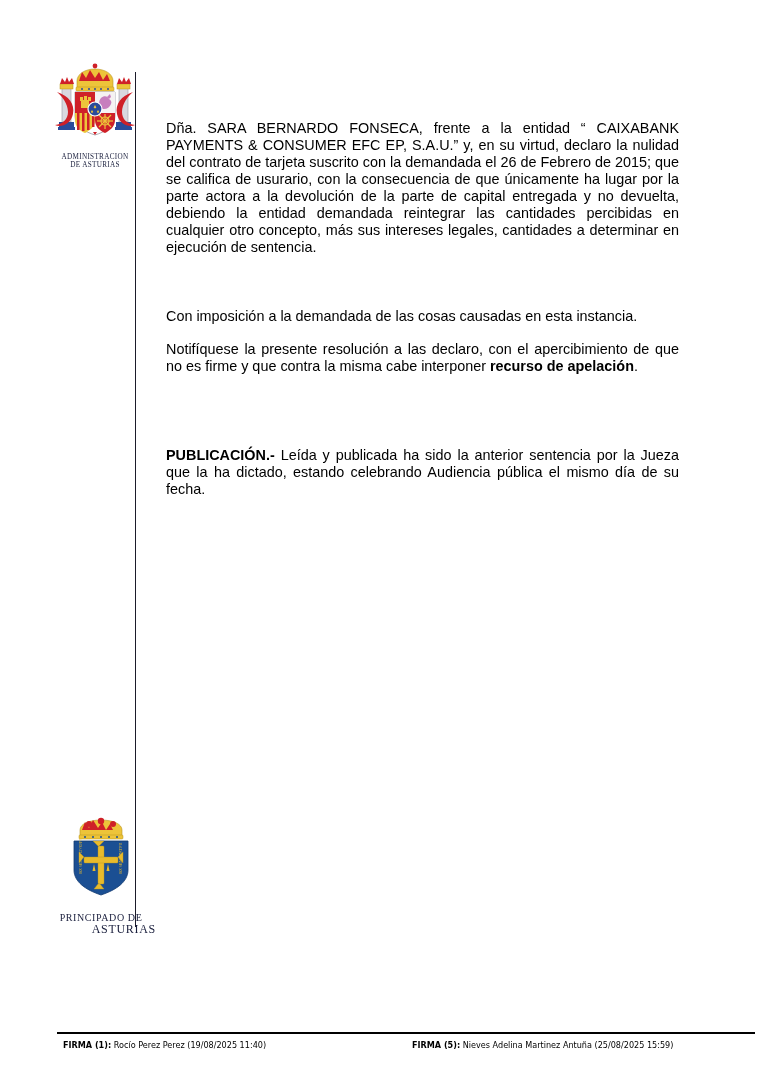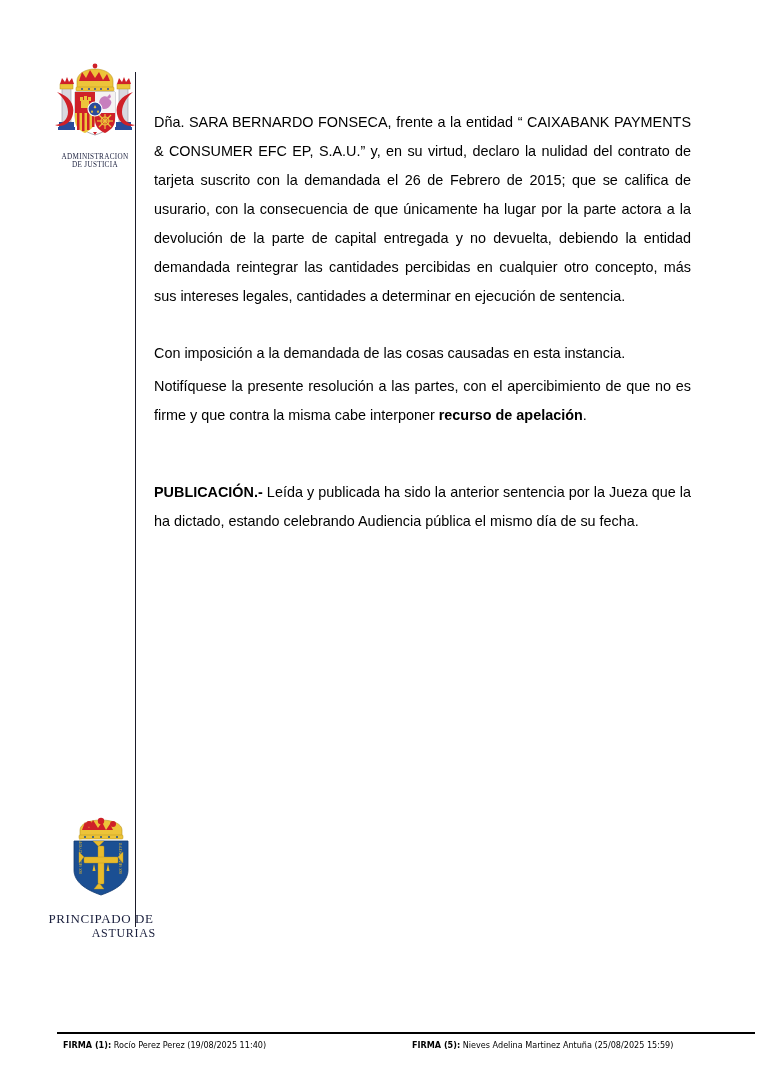--- a/index.html
+++ b/index.html
@@ -41,34 +41,34 @@
   .emblem-top { left: 40px; top: 62px; }
   .emblem-bottom { left: 46px; top: 812px; }
 
   .emblem-caption {
     font-family: "Liberation Serif", serif;
     color: #1a1f3d;
     letter-spacing: 0.3px;
     line-height: 1.12;
   }
   .cap-justicia { font-size: 7.2px; margin-top: 3px; }
-  .cap-princ { font-size: 13px; margin-top: 4px; letter-spacing: .6px; }
+  .cap-princ { font-size: 10px; margin-top: 4px; letter-spacing: .6px; }
   .cap-ast { font-size: 12px; letter-spacing: .7px; text-align: right; }
 
   
   .doc {
     position: absolute;
     left: 150px;
     top: 104px;
     width: 545px;
   }
   .doc p {
-    margin: 4px;
+    margin: 16px;
     font-size: 14.4px;
-    line-height: 29px;
+    line-height: 17px;
     text-align: justify;
     text-justify: inter-word;
     -webkit-hyphens: none;
     hyphens: none;
   }
   .gap-lg { height: 20px; }
   .gap-pub { height: 40px; }
   b, .b { font-weight: bold; }
 
   
@@ -176,21 +176,21 @@
         <g fill="#edc43a">
           <path d="M46 43 l1.4 2.4 -1.4 1 -1.4-1 z"></path>
           <path d="M43 48 l1.2 2 -1.2 1 -1.2-1 z"></path>
           <path d="M49 48 l1.2 2 -1.2 1 -1.2-1 z"></path>
         </g>
 
         <path d="M44 70 l2 3 2-3 z" fill="#cf2028"></path>
       </g>
     </svg>
     <div class="emblem-caption cap-justicia">ADMINISTRACION</div>
-    <div class="emblem-caption cap-justicia" style="margin-top:0">DE JUSTICIA</div>
+    <div class="emblem-caption cap-justicia" style="margin-top:0">DE ASTURIAS</div>
   </div>
 
   <div class="emblem-block emblem-bottom">
     <svg width="86" height="92" viewBox="0 0 86 92">
 
       <g>
         <path d="M22 24 L22 18 C22 12 31 8 43 8 C55 8 64 12 64 18 L64 24 Z" fill="#edc43a" stroke="#b8941f" stroke-width="0.6"></path>
         <path d="M24 18 l3-8 4 6 4-8 5 8 4-6 4 8 4-6 3 6 z" fill="#cf2028"></path>
         <circle cx="31" cy="12" r="3" fill="#cf2028"></circle>
         <circle cx="43" cy="9" r="3.2" fill="#cf2028"></circle>
@@ -228,21 +228,21 @@
 </div>
 
 <div class="doc">
 
   <p>Dña. SARA BERNARDO FONSECA, frente a la entidad “ CAIXABANK PAYMENTS &amp; CONSUMER EFC EP, S.A.U.” y, en su virtud, declaro la nulidad del contrato de tarjeta suscrito con la demandada  el  26 de Febrero de 2015; que se califica de usurario, con la consecuencia de que únicamente ha lugar por la parte actora a la devolución de la parte de capital entregada y no devuelta, debiendo la entidad demandada reintegrar las cantidades percibidas en cualquier otro concepto, más sus intereses legales, cantidades a determinar en ejecución de sentencia.</p>
 
   <div class="gap-lg"></div>
 
   <p>Con imposición a la demandada de las cosas causadas en esta instancia.</p>
 
-  <p><span>Notifíquese la presente resolución a las partes, con el apercibimiento de que no es firme y que contra la misma cabe interponer </span><b>recurso de apelación</b><span>.</span></p>
+  <p><span>Notifíquese la presente resolución a las declaro, con el apercibimiento de que no es firme y que contra la misma cabe interponer </span><b>recurso de apelación</b><span>.</span></p>
 
 
 
   <div class="gap-pub"></div>
 
   <p><b>PUBLICACIÓN.-</b><span> Leída y publicada ha sido la anterior sentencia por la Jueza que la ha dictado, estando celebrando Audiencia pública el mismo día de su fecha.</span></p>
 </div>
 
 <div class="footer">
   <div class="footer-rule"></div>

